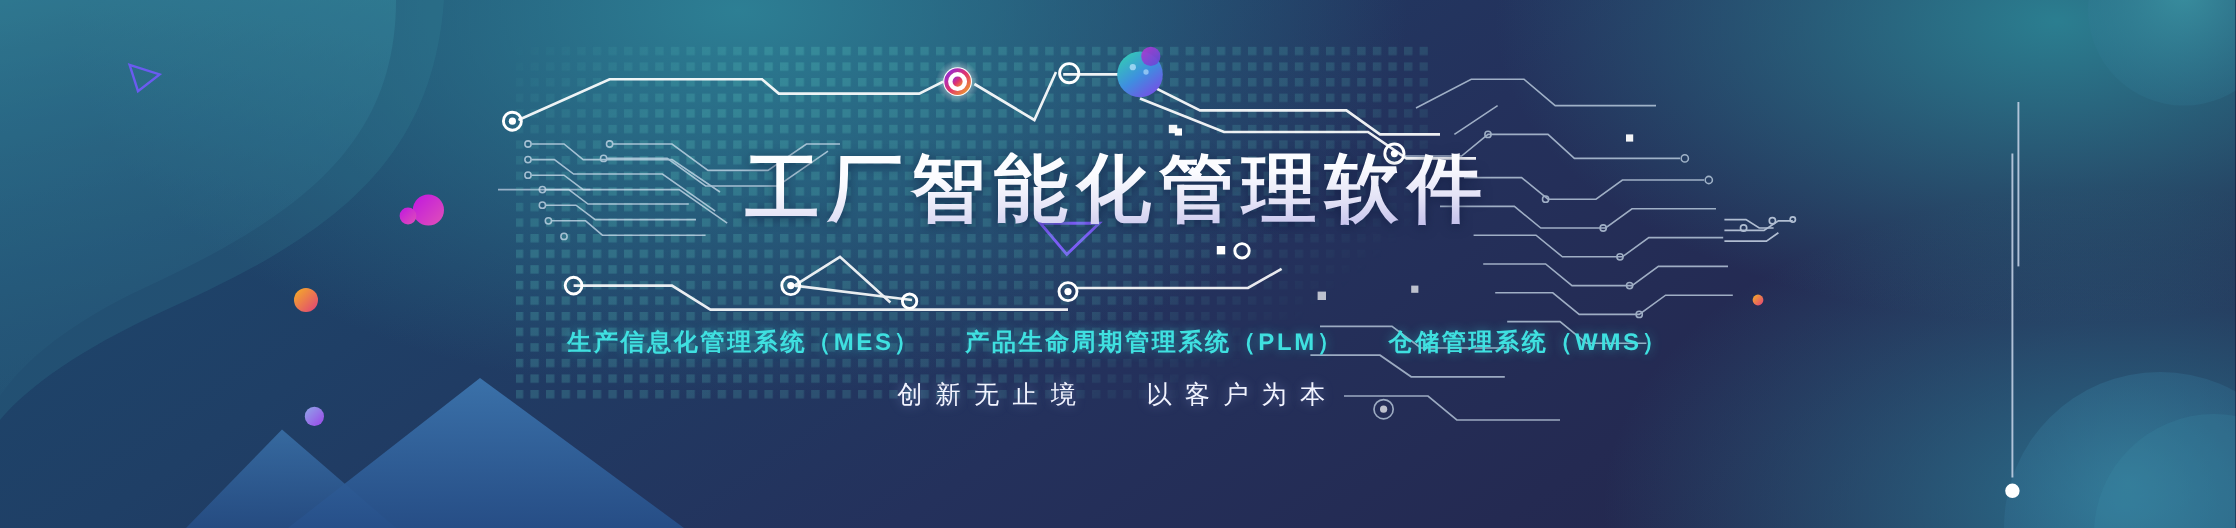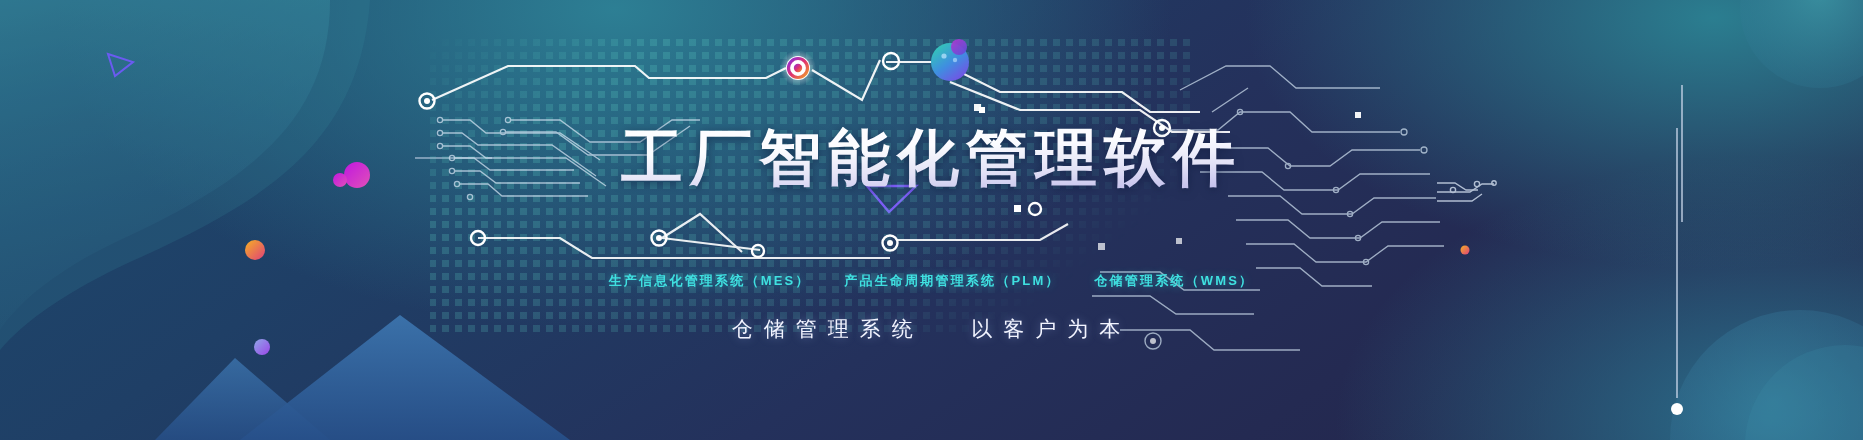--- a/index.html
+++ b/index.html
@@ -21,21 +21,21 @@
     position:absolute;left:0;top:127px;width:1863px;text-align:center;
     font-size:62px;font-weight:bold;letter-spacing:7px;line-height:1;
     background:linear-gradient(178deg,#ffffff 0%,#fbfcff 40%,#e3e2f6 62%,#b9b4e8 88%,#a9a2e2 100%);
     -webkit-background-clip:text;background-clip:text;color:transparent;
     -webkit-text-fill-color:transparent;
     filter:drop-shadow(0 2px 5px rgba(10,20,55,.55));
     white-space:nowrap;
   }
   #subtitle{
     position:absolute;left:0;top:272px;width:1863px;text-align:center;
-    font-size:13px;font-weight:bold;letter-spacing:2.2px;color:#3fe0e0;
+    font-size:20px;font-weight:bold;letter-spacing:2.2px;color:#3fe0e0;
     text-shadow:0 0 9px rgba(50,220,220,.45);white-space:nowrap;
   }
   #subtitle .gap{display:inline-block;width:22px;}
   #tagline{
     position:absolute;left:0;top:315px;width:1863px;text-align:center;
     font-size:21px;letter-spacing:11px;color:#f2f4ff;
     text-shadow:0 0 10px rgba(170,195,255,.4);white-space:nowrap;
   }
   #tagline .gap{display:inline-block;width:14px;}
 </style>
@@ -273,18 +273,18 @@
 
   <div id="subtitle">
     <span>生产信息化管理系统（MES）</span>
     <span class="gap"></span>
     <span>产品生命周期管理系统（PLM）</span>
     <span class="gap"></span>
     <span>仓储管理系统（WMS）</span>
   </div>
 
   <div id="tagline">
-    <span>仓储管理系统</span>
+    <span>创新无止境</span>
     <span class="gap"></span>
     <span>以客户为本</span>
   </div>
 
 </div>
 
 </body></html>

